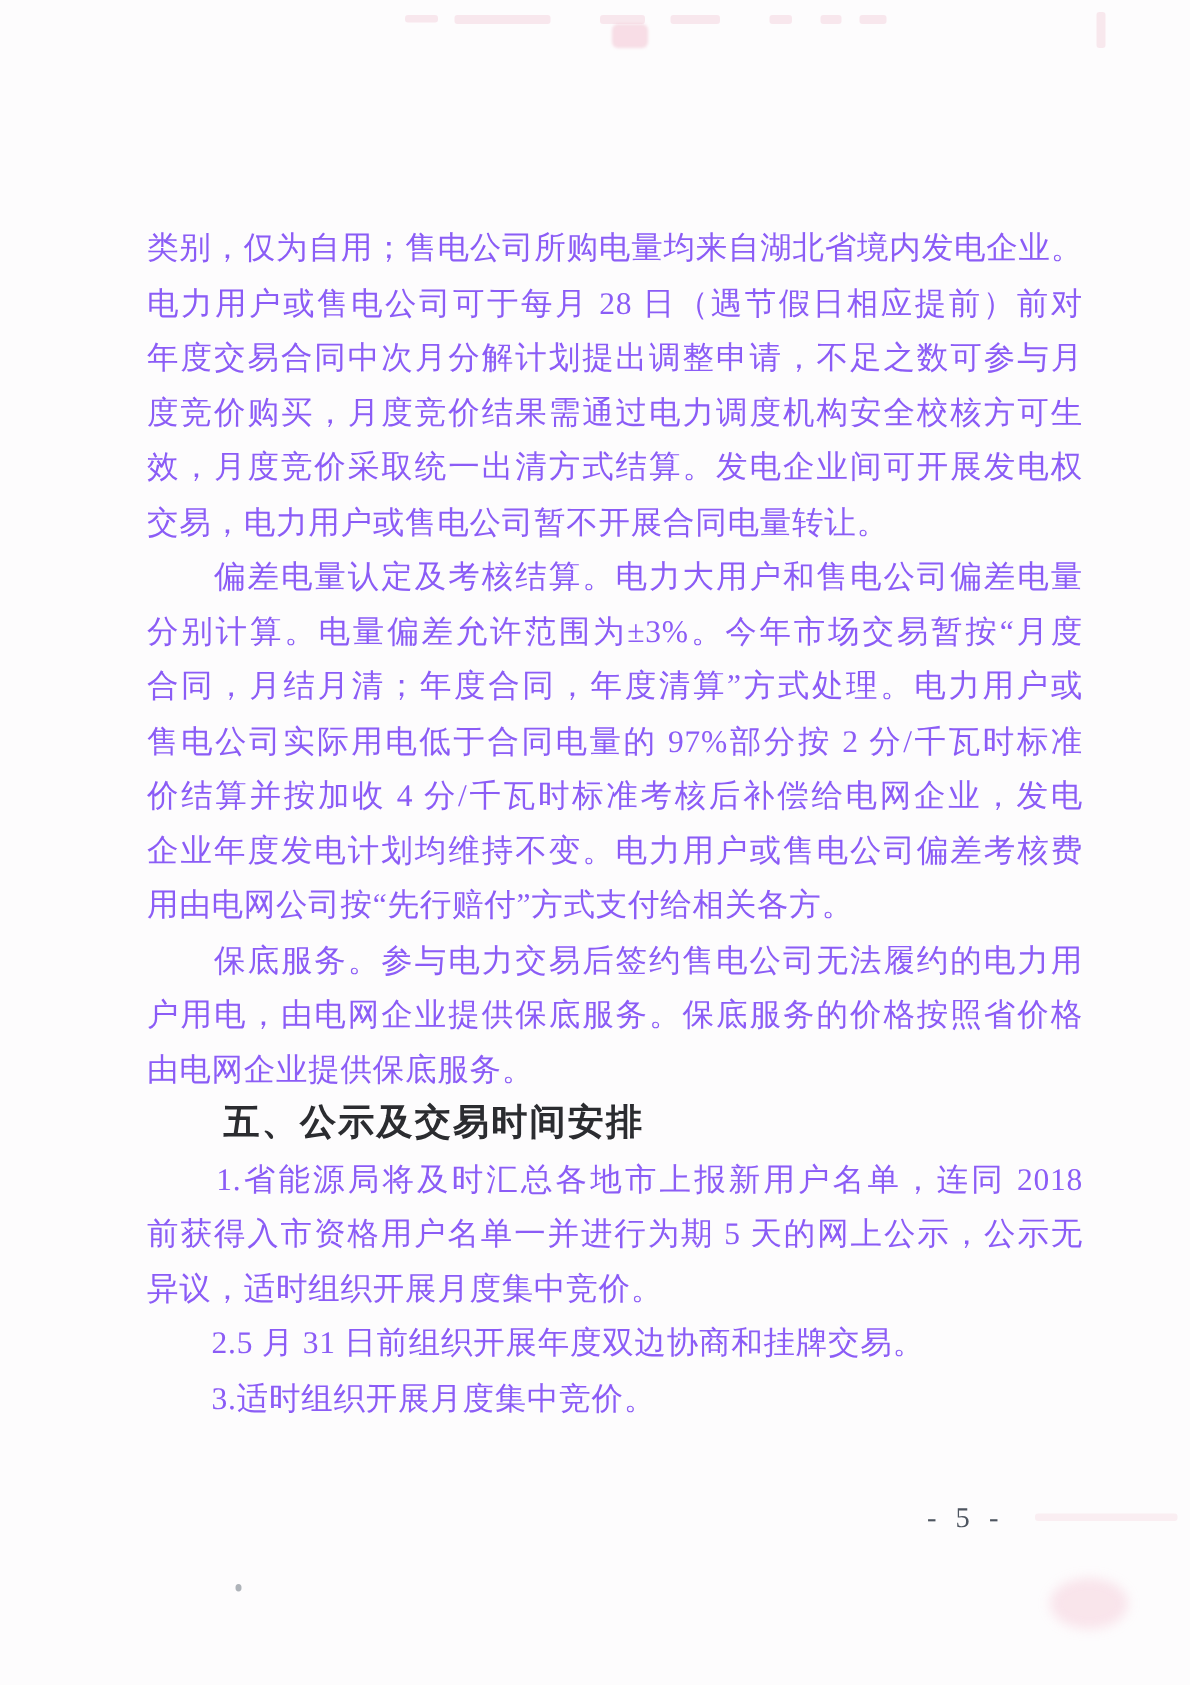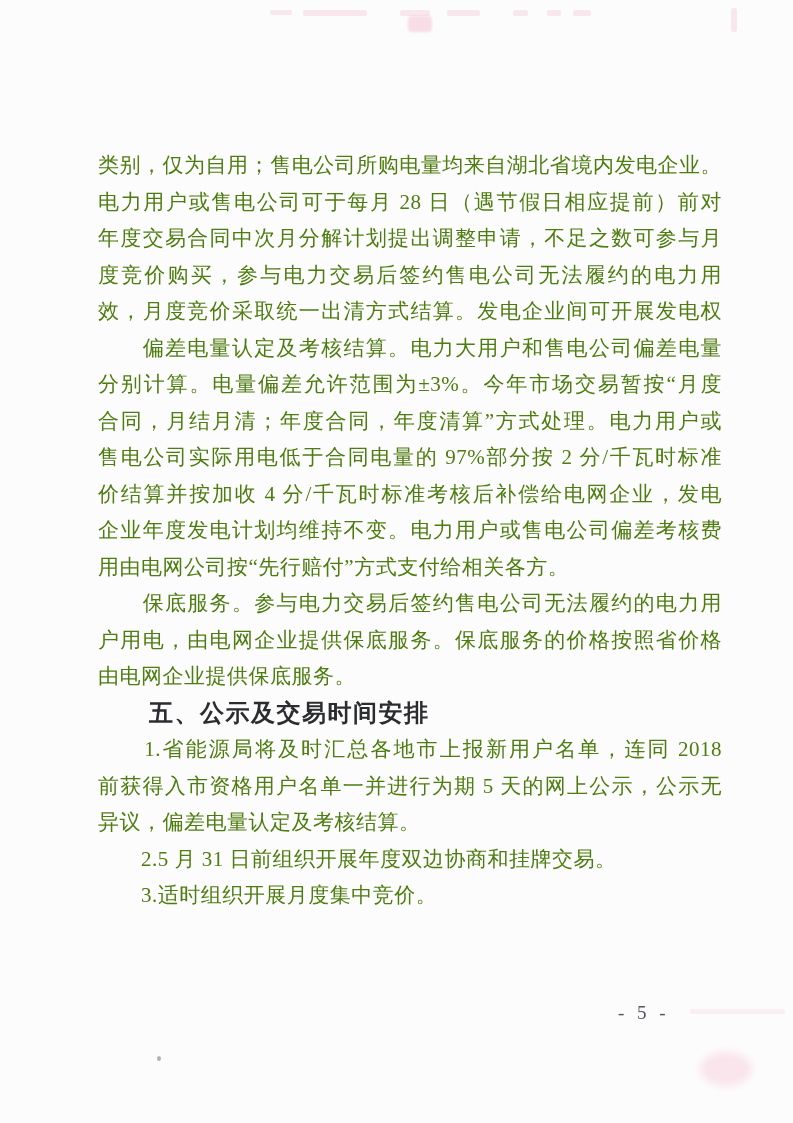--- a/index.html
+++ b/index.html
@@ -11,21 +11,21 @@
   .page{
     position:relative;width:793px;height:1123px;
     background:#fdfcfd;overflow:hidden;
   }
   
   .docbody{
     position:absolute;left:98px;top:147px;width:624px;
   }
   .line{
     font-size:21px;line-height:36.5px;height:36.5px;
-    color:#4d7c0f;letter-spacing:.5px;white-space:nowrap;
+    color:#8b5cf6;letter-spacing:.5px;white-space:nowrap;
   }
   .line.fill{
     white-space:normal;
     text-align:justify;
     text-align-last:justify;
   }
   .line.bold{
     font-weight:700;color:#2b2c30;
     font-family:"Liberation Sans","DejaVu Sans",sans-serif;
     font-size:24px;letter-spacing:1.5px;
@@ -67,35 +67,36 @@
     <i class="a vbar"></i>
     <i class="a bline"></i>
     <i class="a smudge"></i>
     <i class="a speck"></i>
   </div>
 
   <main class="docbody">
       <div class="line fill">类别，仅为自用；售电公司所购电量均来自湖北省境内发电企业。</div>
       <div class="line fill">电力用户或售电公司可于每月 28 日（遇节假日相应提前）前对</div>
       <div class="line fill">年度交易合同中次月分解计划提出调整申请，不足之数可参与月</div>
-      <div class="line fill">度竞价购买，参与电力交易后签约售电公司无法履约的电力用</div>
+      <div class="line fill">度竞价购买，月度竞价结果需通过电力调度机构安全校核方可生</div>
       <div class="line fill">效，月度竞价采取统一出清方式结算。发电企业间可开展发电权</div>
+      <div class="line">交易，电力用户或售电公司暂不开展合同电量转让。</div>
       <div class="line fill">　　偏差电量认定及考核结算。电力大用户和售电公司偏差电量</div>
       <div class="line fill">分别计算。电量偏差允许范围为±3%。今年市场交易暂按“月度</div>
       <div class="line fill">合同，月结月清；年度合同，年度清算”方式处理。电力用户或</div>
       <div class="line fill">售电公司实际用电低于合同电量的 97%部分按 2 分/千瓦时标准</div>
       <div class="line fill">价结算并按加收 4 分/千瓦时标准考核后补偿给电网企业，发电</div>
       <div class="line fill">企业年度发电计划均维持不变。电力用户或售电公司偏差考核费</div>
       <div class="line">用由电网公司按“先行赔付”方式支付给相关各方。</div>
       <div class="line fill">　　保底服务。参与电力交易后签约售电公司无法履约的电力用</div>
       <div class="line fill">户用电，由电网企业提供保底服务。保底服务的价格按照省价格</div>
       <div class="line">由电网企业提供保底服务。</div>
       <div class="line bold">　　五、公示及交易时间安排</div>
       <div class="line fill">　　1.省能源局将及时汇总各地市上报新用户名单，连同 2018</div>
       <div class="line fill">前获得入市资格用户名单一并进行为期 5 天的网上公示，公示无</div>
-      <div class="line">异议，偏差电量认定及考核结算。</div>
+      <div class="line">异议，适时组织开展月度集中竞价。</div>
       <div class="line">　　2.5 月 31 日前组织开展年度双边协商和挂牌交易。</div>
       <div class="line">　　3.适时组织开展月度集中竞价。</div>
     </main>
 
   <div class="pagenum">- 5 -</div>
 
 </div>
 
 </body></html>

